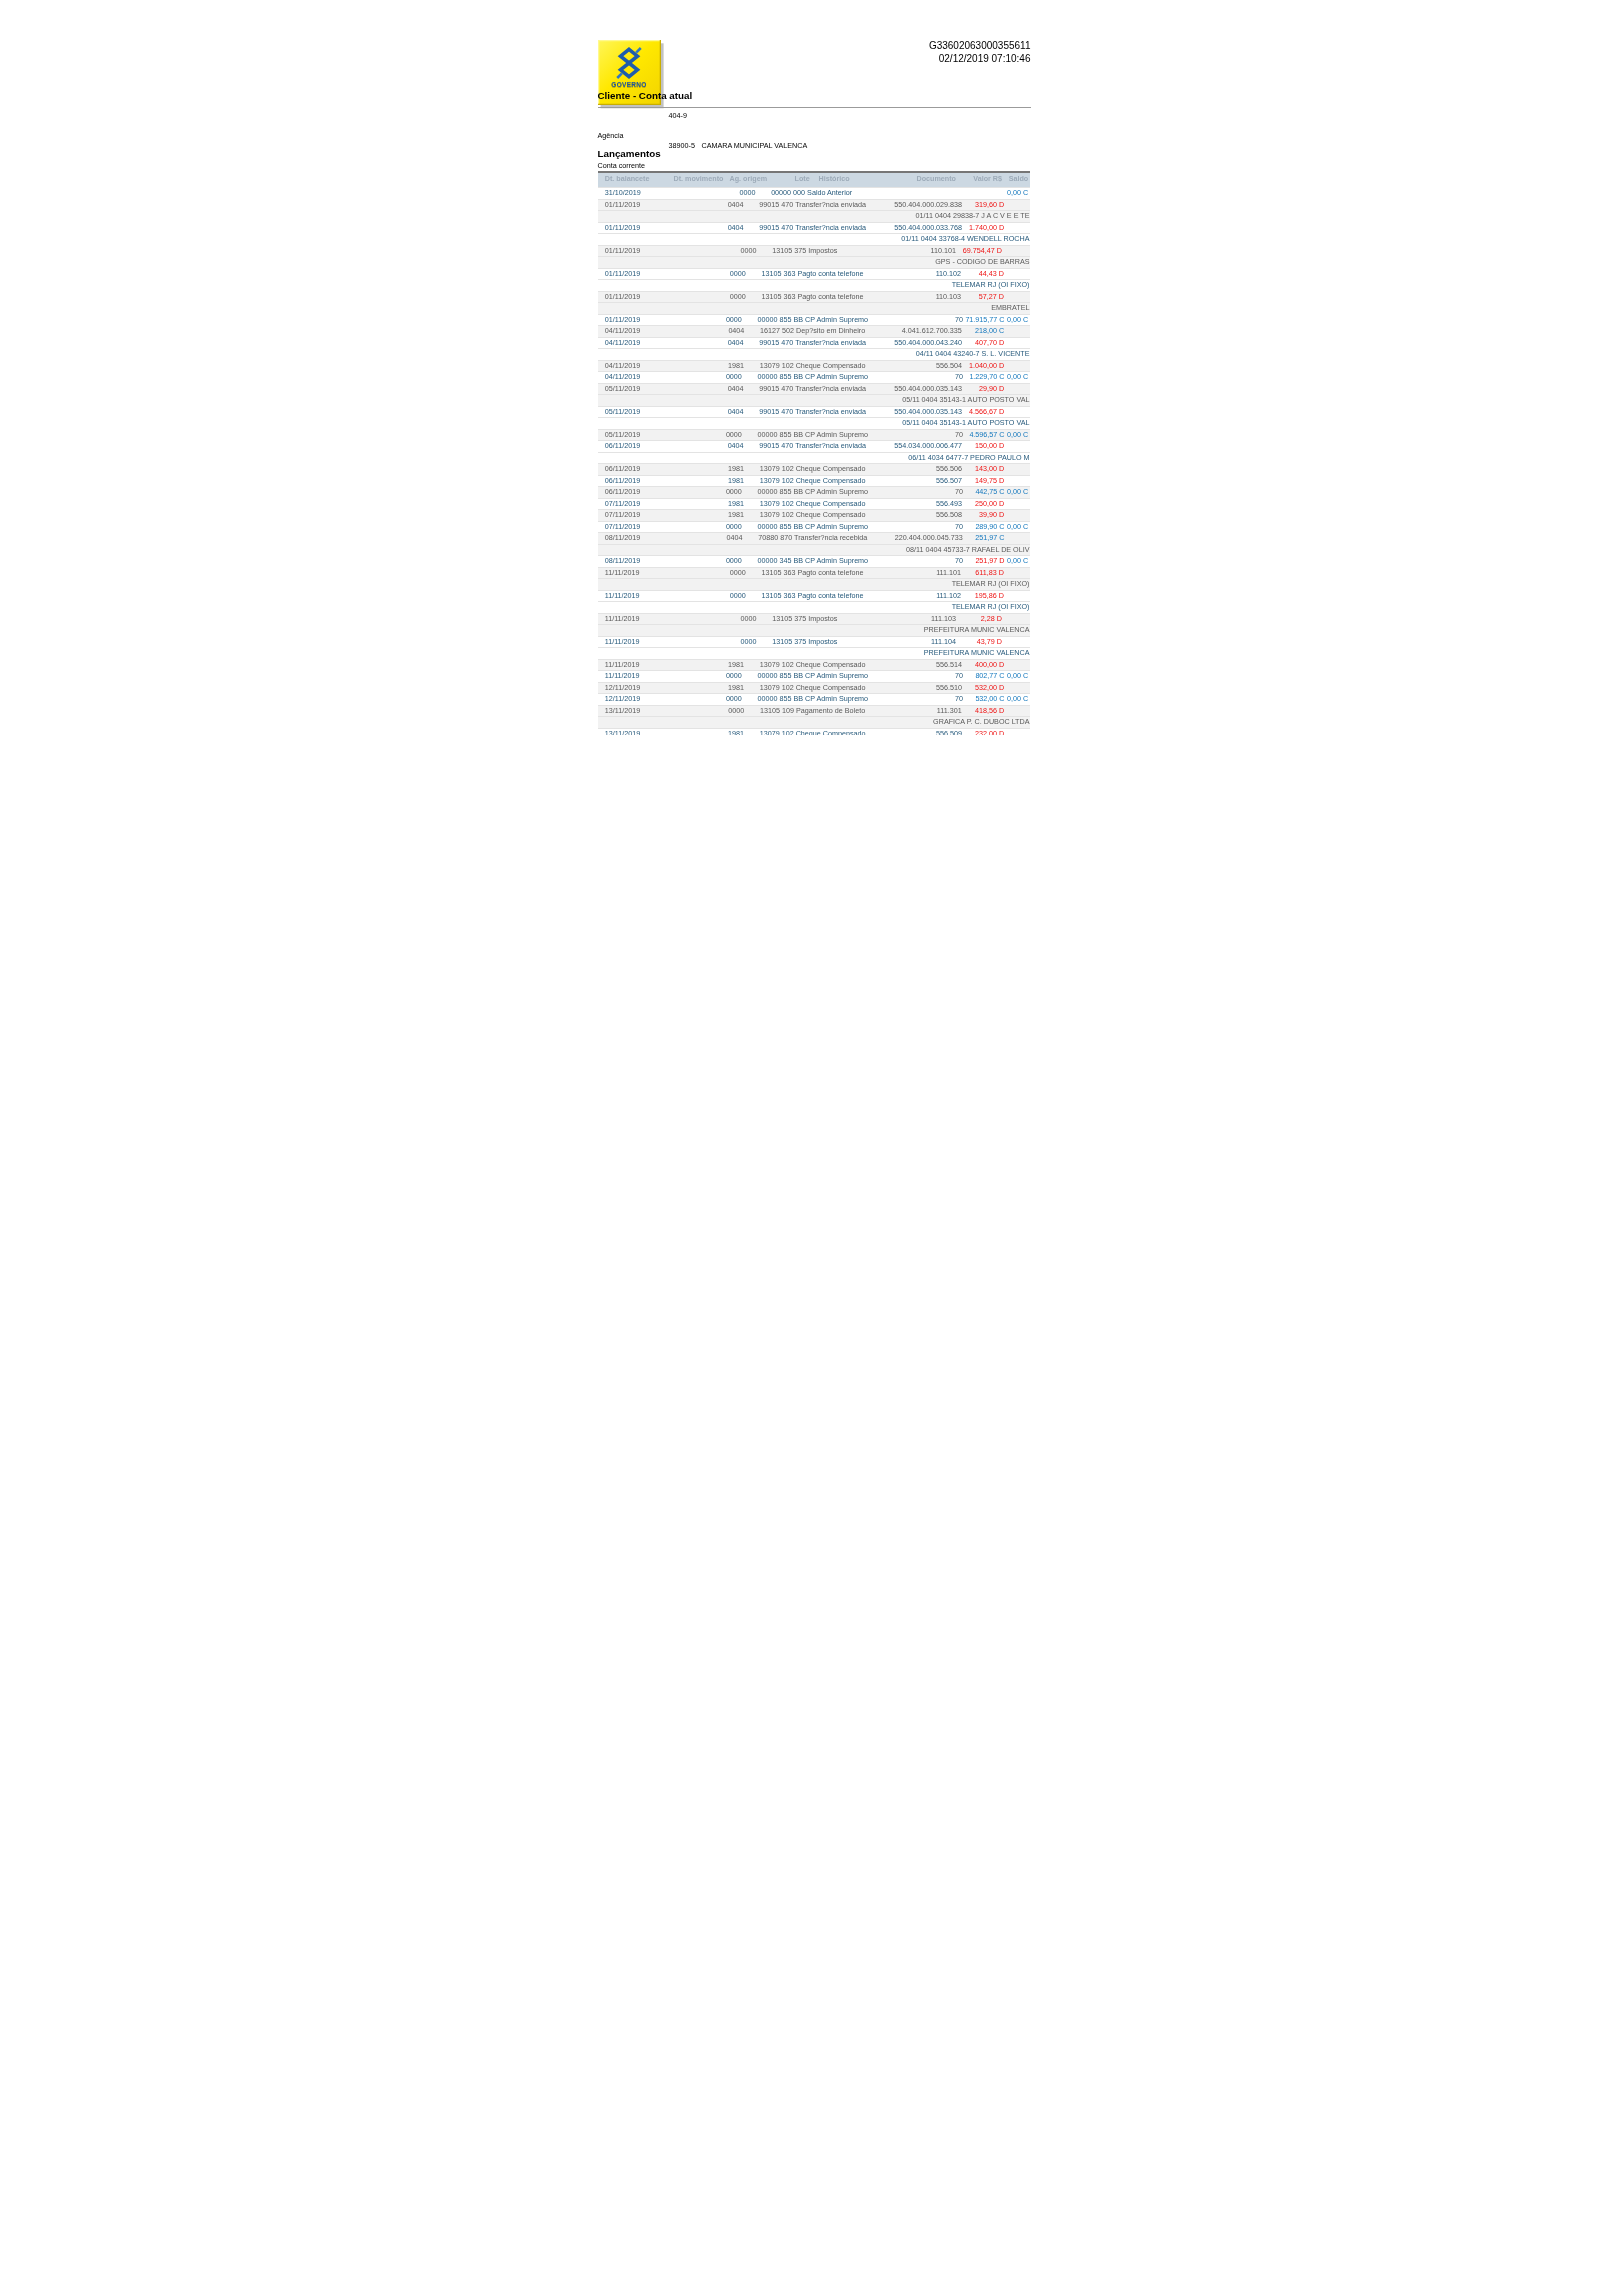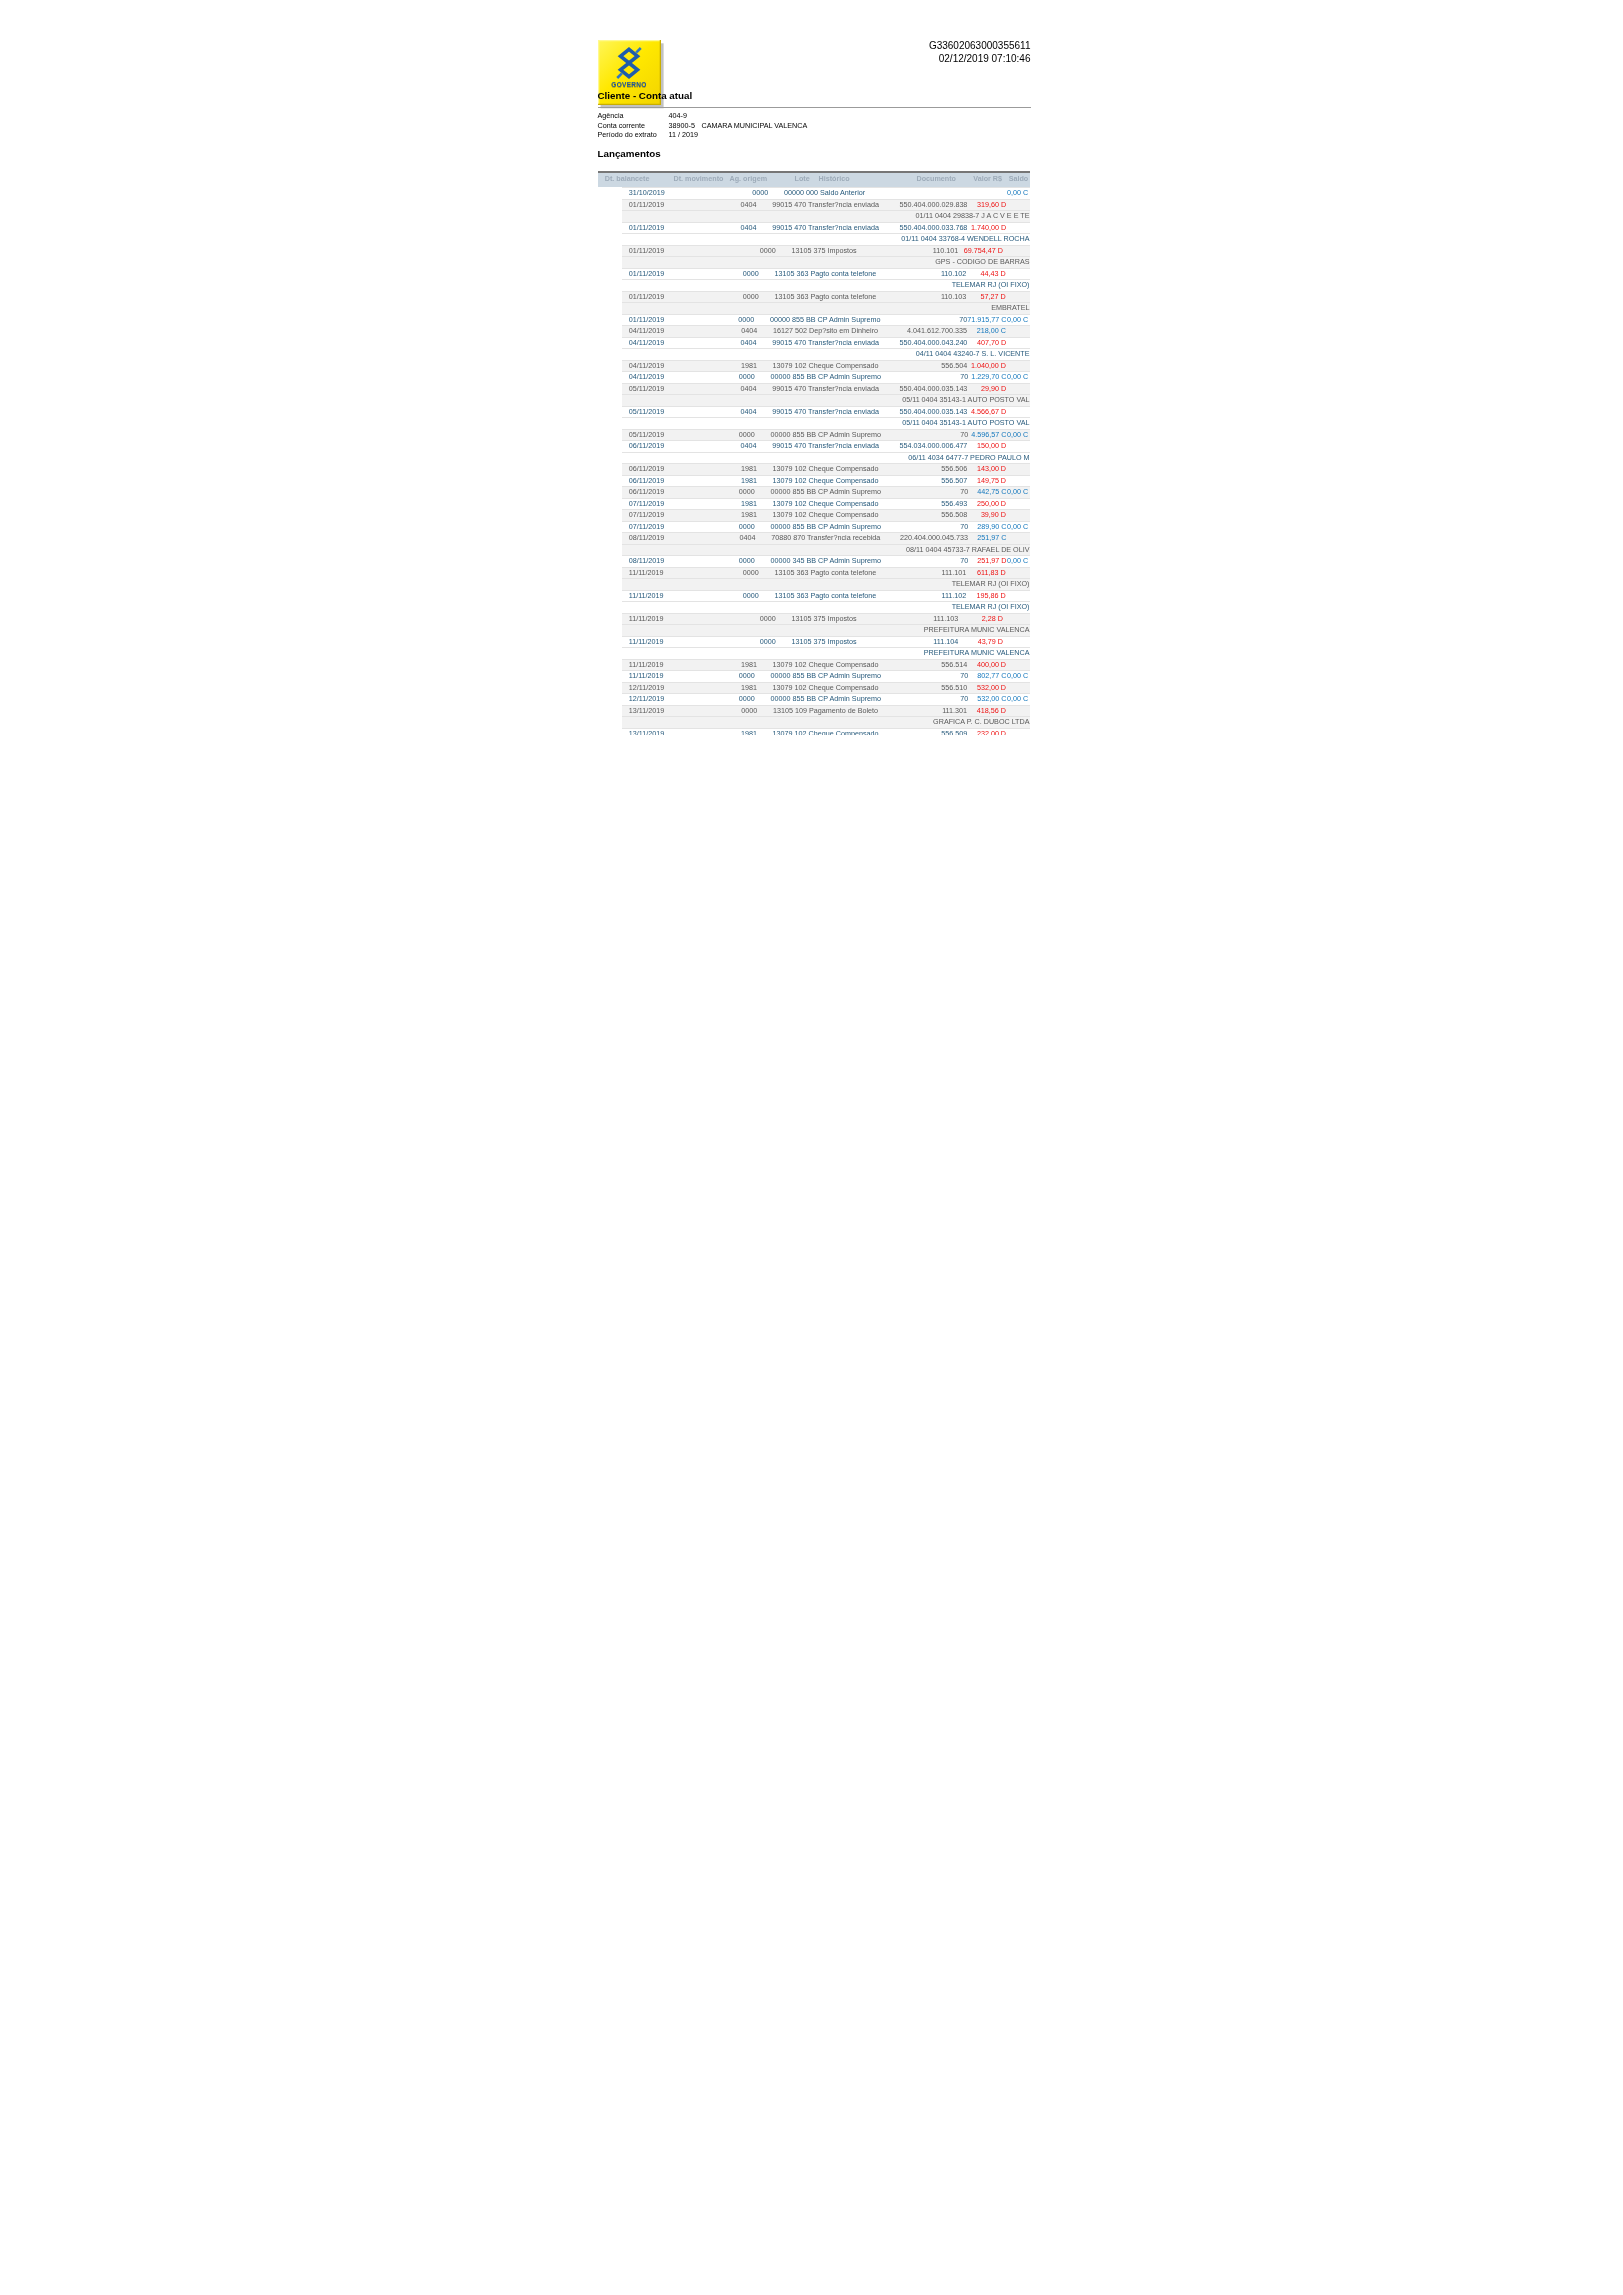--- a/index.html
+++ b/index.html
@@ -16,41 +16,41 @@
              text-shadow:0 0.7px 0 rgba(0,0,0,.25);}
 
   
   .docid{position:absolute;top:39px;right:41px;text-align:right;font-size:10px;line-height:1.32;color:#000;}
 
   .h1{position:absolute;left:46px;top:90px;margin:0;font-size:9.8px;font-weight:bold;color:#000;}
   .rule{position:absolute;left:46px;right:41px;top:107px;height:1.3px;background:#9b9b9b;}
 
   .info{position:absolute;left:46px;top:111px;font-size:7.2px;line-height:9.6px;}
   .info-row{display:flex;}
-  .info-label{width:71px;}
+  .info-label{width:71px;margin-top:20px;}
   .acct{display:inline-block;min-width:33px;}
   .acctname{display:inline-block;}
 
   .h2{position:absolute;left:46px;top:148px;margin:0;font-size:9.8px;font-weight:bold;color:#000;}
 
   
   .table{position:absolute;left:46px;top:171px;width:432px;font-size:7.2px;}
   .tbar{height:2px;background:#767676;}
   .thead{display:flex;background:#ccd8e2;color:#9dabb9;font-weight:bold;height:14px;line-height:11.8px;white-space:nowrap;}
   .hc{display:block;}
   .h-dtbal{width:56px;padding-left:7.2px;box-sizing:border-box;}
   .h-dtmov{width:56px;margin-left:20px;}
   .h-agor{width:65px;}
   .h-lote{width:24px;}
   .h-hist{flex:1;}
   .h-doc{width:105px;text-align:right;}
   .h-valor{width:46px;text-align:right;}
   .h-saldo{width:27.5px;text-align:right;padding-right:1.3px;box-sizing:border-box;}
 
-  .row{display:flex;height:10.5px;line-height:10.5px;border-top:0.7px solid #e3e3e3;white-space:nowrap;background:#ffffff;margin-left:24px;}
+  .row{display:flex;height:10.5px;line-height:10.5px;border-top:0.7px solid #e3e3e3;white-space:nowrap;background:#ffffff;}
   .row.tone-gray{background:#f2f2f2;}
   .row.tone-blue .c{color:#275a7c;}
   .row.tone-gray .c{color:#595959;}
   .c{display:block;box-sizing:border-box;}
   .c-dtbal{width:56px;padding-left:7.2px;}
   .c-dtmov{width:54px;}
   .c-agor{width:49px;text-align:right;}
   .c-histo{flex:1;margin-left:15.7px;overflow:visible;}
   .c-doc{width:105px;text-align:right;}
   .c-valor{width:46px;text-align:right;}

